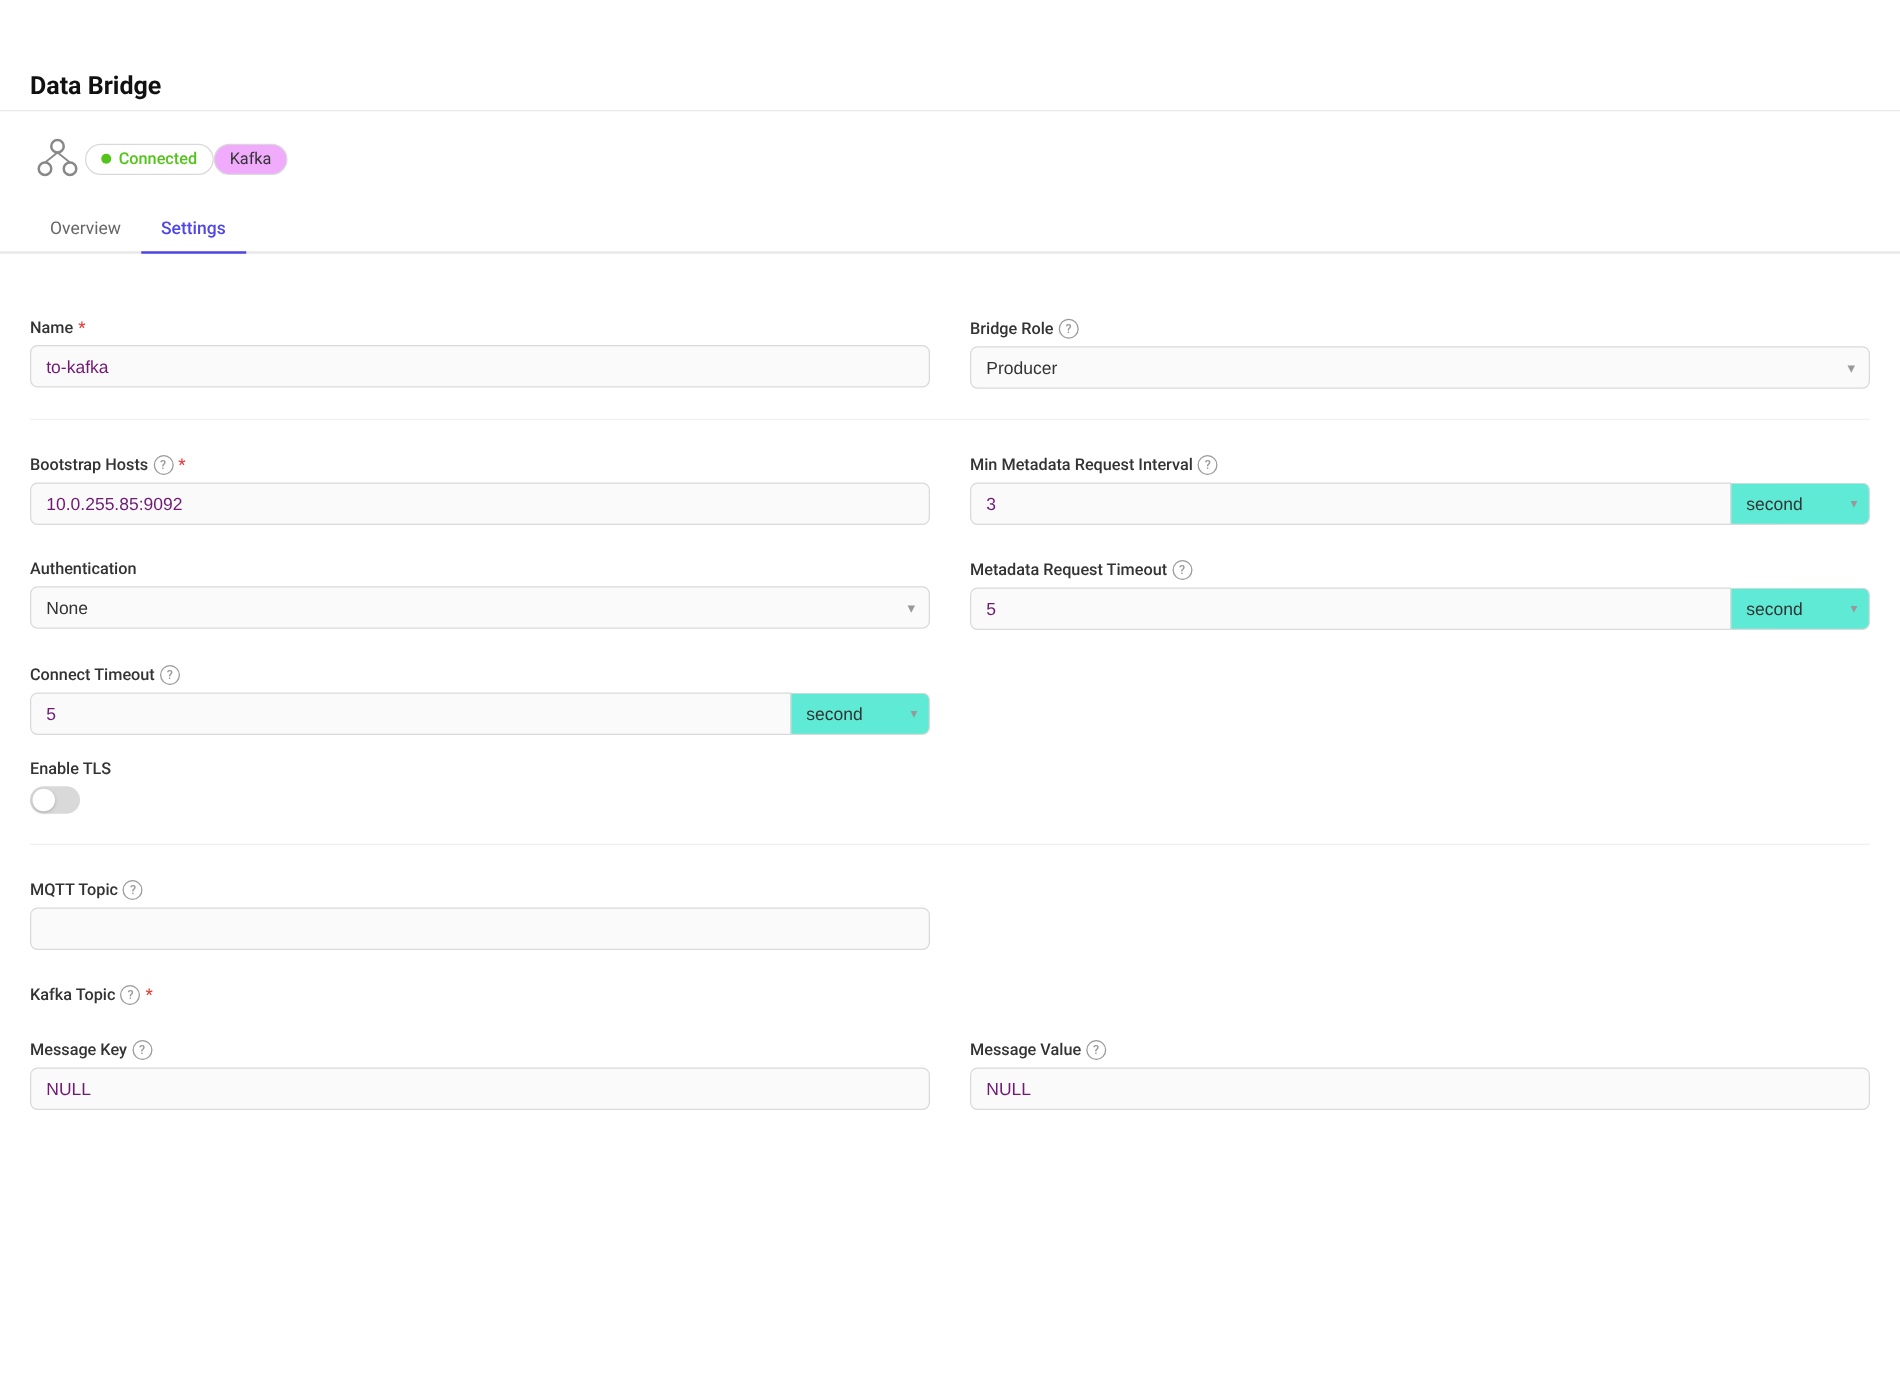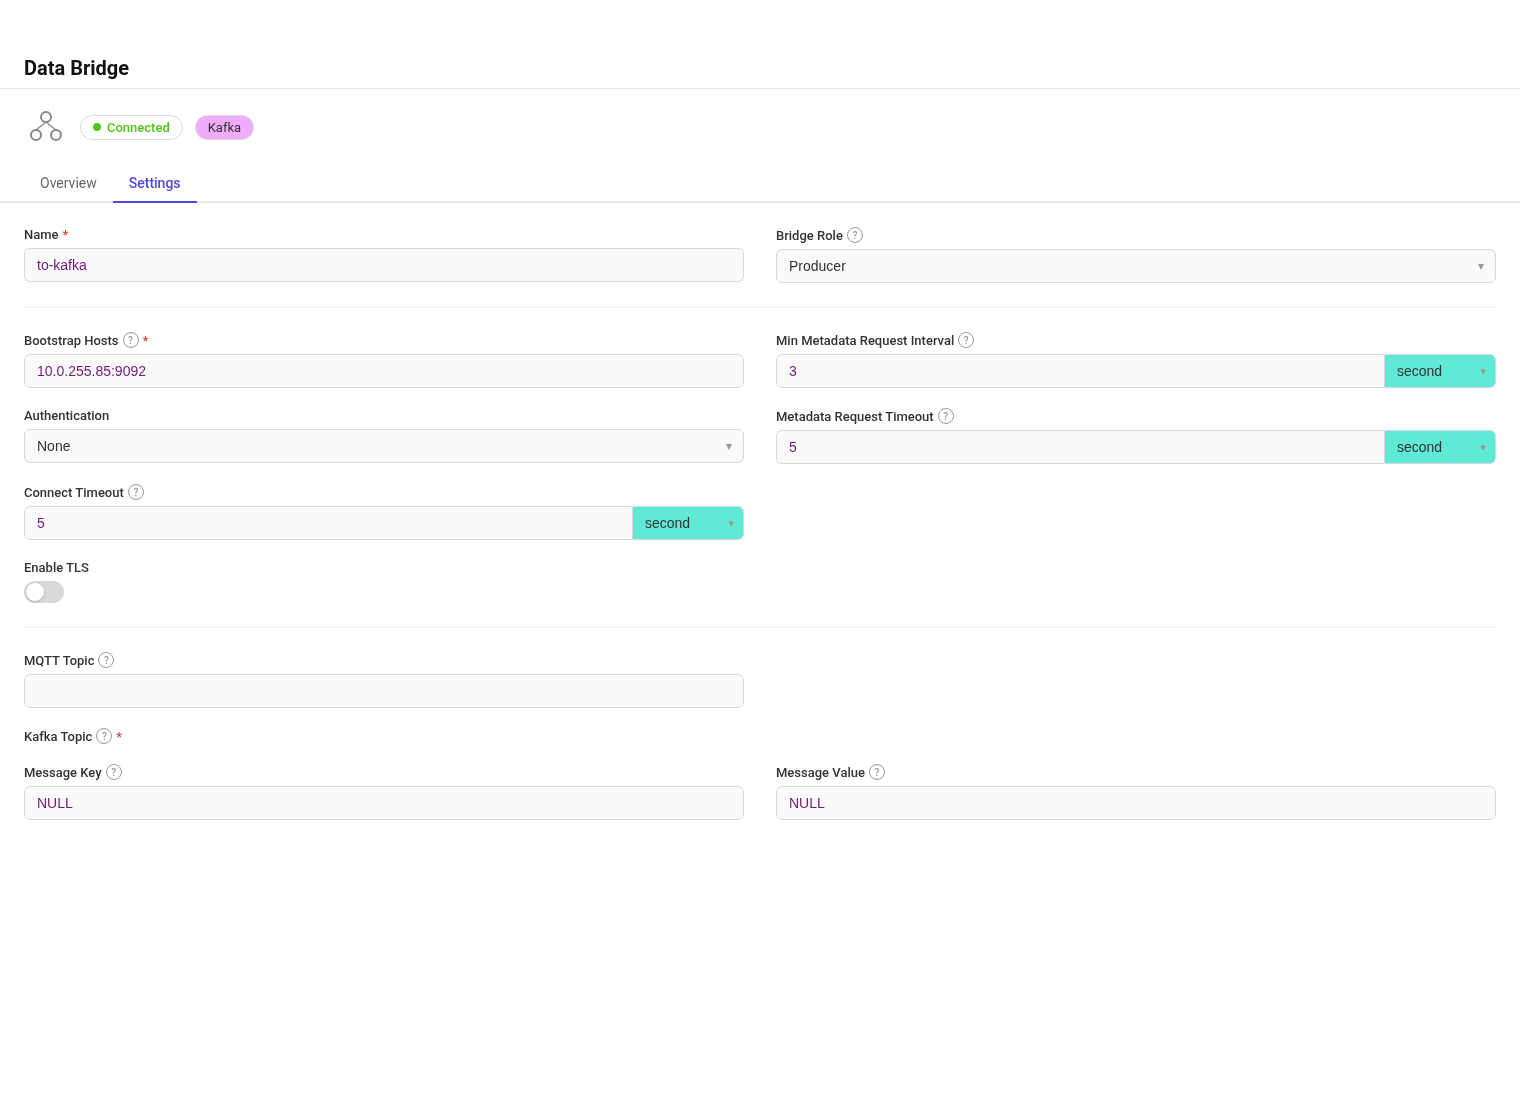--- a/index.html
+++ b/index.html
@@ -1,38 +1,38 @@
 <!DOCTYPE html>
 <html><head>
   <meta charset="utf-8">
   <style>
     * { box-sizing: border-box; margin: 0; padding: 0; }
     body { font-family: -apple-system, BlinkMacSystemFont, 'Segoe UI', Roboto, sans-serif; background: #fff; color: #333; font-size: 14px; }
 
     .page-header { padding: 16px 24px 8px; border-bottom: 1px solid #e8e8e8; }
     .page-title { font-size: 20px; font-weight: 700; color: #111; margin-top: 40px; }
 
-    .bridge-info { display: flex; align-items: center; gap: 12px; padding: 16px 24px; }
+    .bridge-info { display: flex; align-items: center; padding: 16px 24px; }
     .bridge-icon { width: 44px; height: 44px; display: flex; align-items: center; justify-content: center; }
     .kafka-icon svg { width: 36px; height: 36px; }
 
     .status-badge { display: flex; align-items: center; gap: 6px; padding: 4px 12px; border: 1px solid #d9d9d9; border-radius: 16px; font-size: 13px; color: #333; background: #fff; }
     .status-dot { width: 8px; height: 8px; border-radius: 50%; background: #52c41a; }
     .status-text { color: #52c41a; font-weight: 500; }
 
     .bridge-type-badge { padding: 4px 12px; border: 1px solid #d9d9d9; border-radius: 16px; font-size: 13px; color: #333; background: #f0abfc; }
 
     .tabs { display: flex; gap: 0; padding: 0 24px; border-bottom: 2px solid #e8e8e8; }
     .tab { padding: 10px 16px; cursor: pointer; font-size: 14px; color: #666; border-bottom: 2px solid transparent; margin-bottom: -2px; text-decoration: none; }
     .tab.active { color: #4f46e5; border-bottom: 2px solid #4f46e5; font-weight: 500; }
 
     .settings-content { padding: 24px; }
     .section-divider { border: none; border-top: 1px solid #f0f0f0; margin: 24px 0; }
 
-    .form-row { display: grid; grid-template-columns: 1fr 1fr; gap: 32px; margin-bottom: 20px; }
+    .form-row { display: grid; grid-template-columns: 1fr 1fr; gap: 32px; margin-bottom: 20px; margin-top: 28px; }
 
     .form-group { display: flex; flex-direction: column; gap: 6px; }
 
     .form-label { font-size: 13px; font-weight: 500; color: #333; display: flex; align-items: center; gap: 4px; }
     .required-star { color: #e53e3e; }
     .help-icon { width: 16px; height: 16px; border-radius: 50%; border: 1px solid #999; display: inline-flex; align-items: center; justify-content: center; font-size: 10px; color: #999; cursor: pointer; flex-shrink: 0; }
 
     .form-input { width: 100%; padding: 8px 12px; border: 1px solid #d9d9d9; border-radius: 6px; font-size: 14px; color: #701a75; background: #fafafa; outline: none; }
 
     .form-select { width: 100%; padding: 8px 12px; border: 1px solid #d9d9d9; border-radius: 6px; font-size: 14px; color: #333; background: #fafafa; outline: none; appearance: none; cursor: pointer; }

